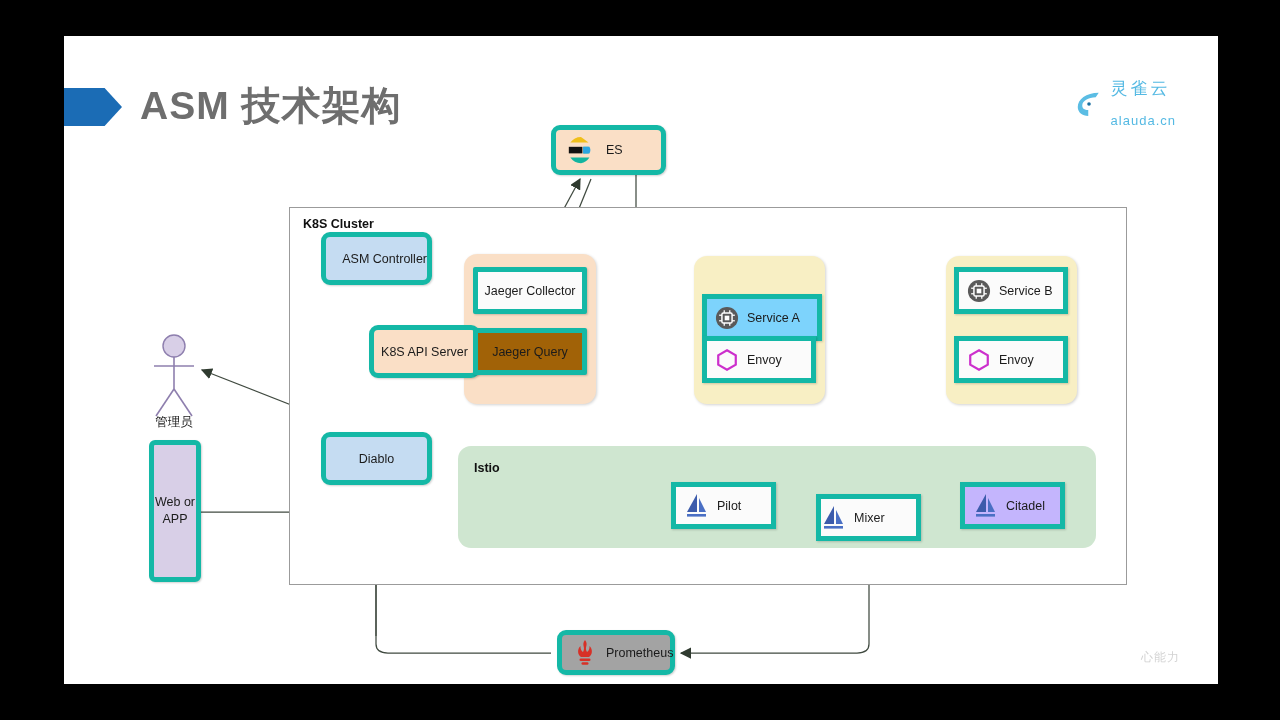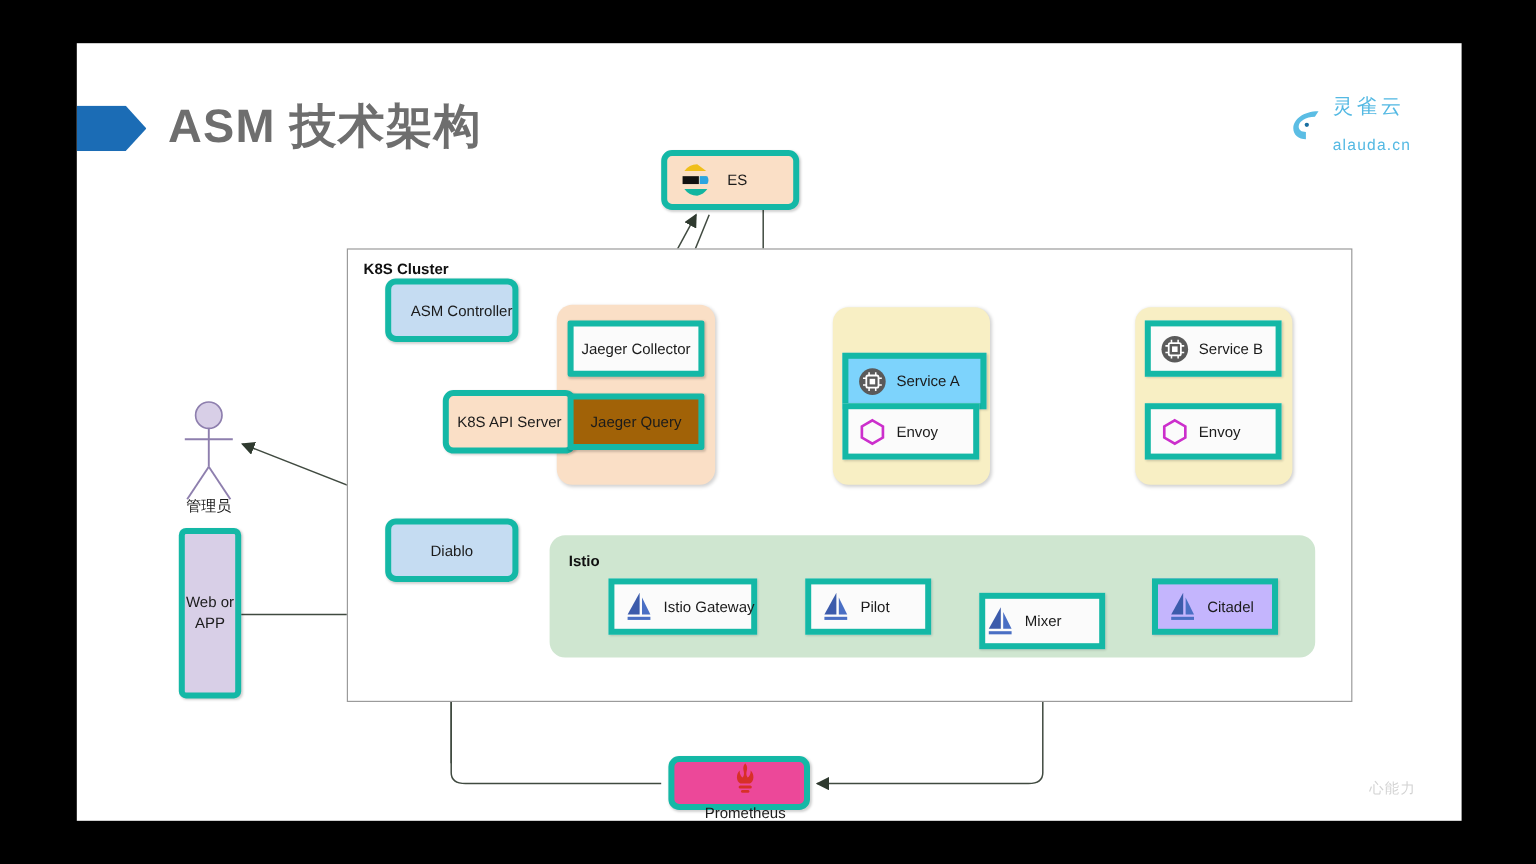--- a/index.html
+++ b/index.html
@@ -45,21 +45,21 @@
   #k8s-api{left:257px;top:289px;width:111px;height:53px;background:#fadfc6;border-radius:9px;justify-content:center;margin-left:48px;}
   #diablo{left:257px;top:396px;width:111px;height:53px;background:#c5dcf2;border-radius:9px;justify-content:center;}
   #webapp{left:85px;top:404px;width:52px;height:142px;background:#d8cfe7;border-radius:6px;justify-content:center;text-align:center;line-height:1.35;}
 
   
   #jaeger-collector{left:409px;top:231px;width:114px;height:47px;background:#fbfbfb;border-radius:2px;justify-content:center;}
   #jaeger-query{left:409px;top:292px;width:114px;height:47px;background:#a16207;border-radius:2px;justify-content:center;}
 
   
   #es-node{left:487px;top:89px;width:115px;height:50px;background:#fadfc6;border-radius:9px;padding-left:10px;gap:10px;}
-  #prometheus-node{left:493px;top:594px;width:118px;height:45px;background:#ec4899;border-radius:9px;padding-left:10px;gap:8px;flex-direction:column;}
+  #prometheus-node{left:493px;top:594px;width:118px;height:45px;background:#a3a3a3;border-radius:9px;padding-left:10px;gap:8px;}
 
   
   #serviceA{left:638px;top:231px;width:120px;height:47px;background:#7dd3fc;padding-left:8px;gap:8px;margin-top:27px;}
   #envoyA{left:638px;top:300px;width:114px;height:47px;background:#fbfbfb;padding-left:8px;gap:8px;}
   #serviceB{left:890px;top:231px;width:114px;height:47px;background:#fbfbfb;padding-left:8px;gap:8px;}
   #envoyB{left:890px;top:300px;width:114px;height:47px;background:#fbfbfb;padding-left:8px;gap:8px;}
 
   
   #istio-gateway{left:443px;top:446px;width:124px;height:47px;background:#fbfbfb;padding-left:8px;gap:7px;}
   #pilot{left:607px;top:446px;width:105px;height:47px;background:#fbfbfb;padding-left:8px;gap:7px;}
@@ -261,61 +261,51 @@
 
     <div class="node" id="envoyB">
       <span class="ico">
         <svg width="24" height="24" viewBox="0 0 26 26">
           <polygon points="13,2.5 22.5,8 22.5,18 13,23.5 3.5,18 3.5,8" fill="none" stroke="#cc2fcc" stroke-width="2.4"></polygon>
         </svg>
       </span>
       <span class="lbl">Envoy</span>
     </div>
 
-    <div class="node" id="istio-gateway">
+
+    <div class="node" id="pilot">
       <span class="ico">
         <svg width="26" height="28" viewBox="0 0 26 28">
           <polygon points="13,2 13,20 3,20" fill="#3c5bab"></polygon>
           <polygon points="15,6 22,20 15,20" fill="#4a6fc4"></polygon>
           <rect x="3" y="22" width="19" height="2.6" fill="#4a6fc4"></rect>
         </svg>
       </span>
-      <span class="lbl">Istio Gateway</span>
-    </div>
-
-    <div class="node" id="pilot">
+      <span class="lbl">Pilot</span>
+    </div>
+
+    <div class="node" id="mixer">
       <span class="ico">
         <svg width="26" height="28" viewBox="0 0 26 28">
           <polygon points="13,2 13,20 3,20" fill="#3c5bab"></polygon>
           <polygon points="15,6 22,20 15,20" fill="#4a6fc4"></polygon>
           <rect x="3" y="22" width="19" height="2.6" fill="#4a6fc4"></rect>
         </svg>
       </span>
-      <span class="lbl">Pilot</span>
-    </div>
-
-    <div class="node" id="mixer">
+      <span class="lbl">Mixer</span>
+    </div>
+
+    <div class="node" id="citadel">
       <span class="ico">
         <svg width="26" height="28" viewBox="0 0 26 28">
           <polygon points="13,2 13,20 3,20" fill="#3c5bab"></polygon>
           <polygon points="15,6 22,20 15,20" fill="#4a6fc4"></polygon>
           <rect x="3" y="22" width="19" height="2.6" fill="#4a6fc4"></rect>
         </svg>
       </span>
-      <span class="lbl">Mixer</span>
-    </div>
-
-    <div class="node" id="citadel">
-      <span class="ico">
-        <svg width="26" height="28" viewBox="0 0 26 28">
-          <polygon points="13,2 13,20 3,20" fill="#3c5bab"></polygon>
-          <polygon points="15,6 22,20 15,20" fill="#4a6fc4"></polygon>
-          <rect x="3" y="22" width="19" height="2.6" fill="#4a6fc4"></rect>
-        </svg>
-      </span>
       <span class="lbl">Citadel</span>
     </div>
 
     <div class="node" id="prometheus-node">
       <span class="ico">
         <svg width="26" height="28" viewBox="0 0 26 28">
           <path d="M13 1 C9 6 14 8 11 13 C8 11 8.5 7 8.5 7 C5 10 5.5 16 9 18 L17 18 C20.5 16 21 10 17.5 7 C17.5 7 18 11 15 13 C12 8 17 6 13 1 Z" fill="#d73027"></path>
           <rect x="7.5" y="19.5" width="11" height="2.6" rx="1.3" fill="#d73027"></rect>
           <rect x="9.5" y="23.3" width="7" height="2.4" rx="1.2" fill="#d73027"></rect>
         </svg>

